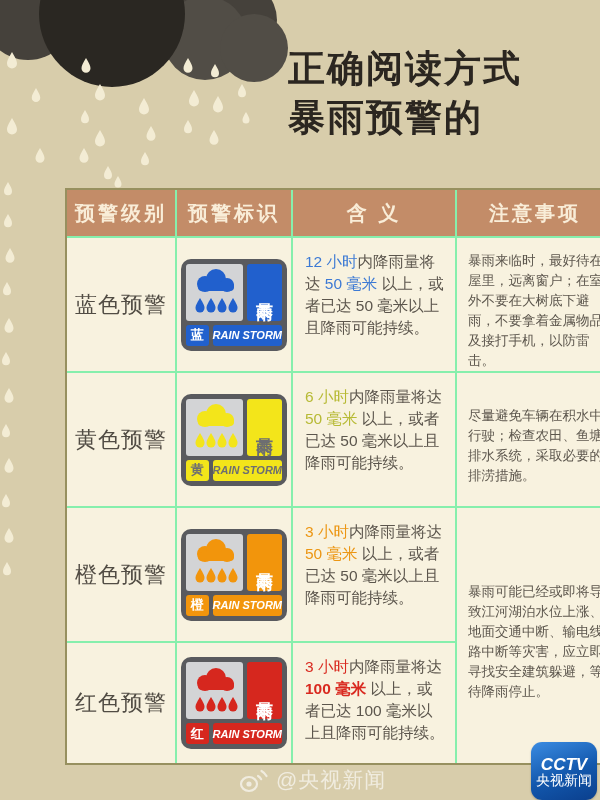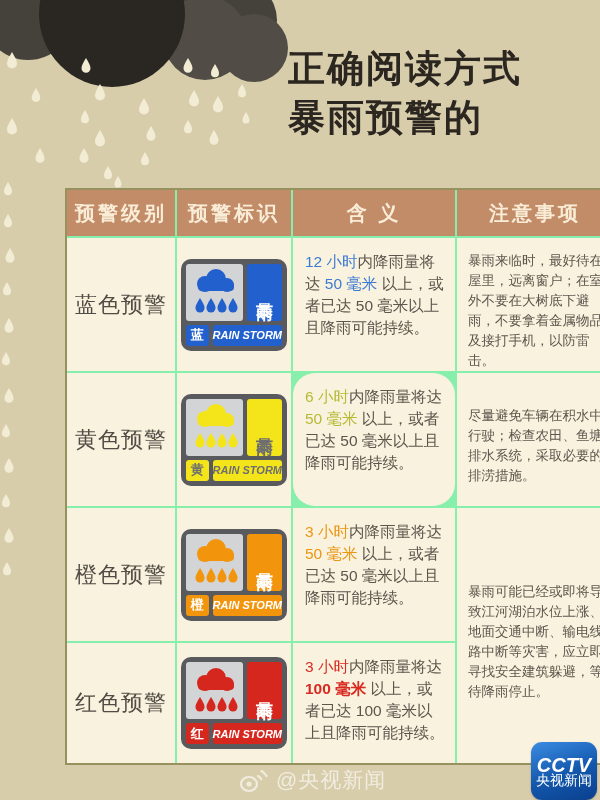--- a/index.html
+++ b/index.html
@@ -67,21 +67,21 @@
     display:flex;align-items:center;gap:8px;
     color:rgba(255,255,255,0.62);font-size:21px;letter-spacing:1px;
   }
   .cctv-logo{
     position:absolute;left:531px;top:742px;z-index:3;
     width:66px;height:58px;border-radius:11px;
     background:linear-gradient(160deg,#3b8ce2 0%,#1257ac 55%,#0b3f8d 100%);
     display:flex;flex-direction:column;align-items:center;justify-content:center;
     color:#fff;box-shadow:0 1px 2px rgba(0,0,0,0.25);
   }
-  .logo-t1{font-size:20px;font-weight:bold;font-style:italic;line-height:18px;}
+  .logo-t1{font-size:17px;font-weight:bold;font-style:italic;line-height:18px;}
   .logo-t2{font-size:14px;line-height:12px;}
 </style>
 </head>
 <body>
 
 <svg class="illus" width="600" height="800" viewBox="0 0 600 800">
   <defs>
     <path id="rd" d="M0,0 C-3.2,5.5 -5,8.5 -5,11.5 A5,5 0 0 0 5,11.5 C5,8.5 3.2,5.5 0,0 Z"></path>
   </defs>
   <g fill="#45413b">
@@ -213,21 +213,21 @@
       <div class="sign-bottom">
         <div class="bl">
           <span class="badge-char">黄</span>
         </div>
         <div class="br">
           <span class="badge-en">RAIN STORM</span>
         </div>
       </div>
     </div>
   </div>
-  <div class="cell meaning-cell" style="grid-row: 3; border-radius: 22px;">
+  <div class="cell meaning-cell" style="grid-row: 3;">
     <p class="meaning-text"><span style="color: rgb(183, 186, 53);">6 小时</span><span>内降雨量将达 </span><span style="color: rgb(183, 186, 53);">50 毫米</span><span> 以上，或者已达 50 毫米以上且降雨可能持续。</span></p>
   </div>
   <div class="cell note-cell" style="grid-row: 3;">
     <p class="note-text">尽量避免车辆在积水中行驶；检查农田、鱼塘排水系统，采取必要的排涝措施。</p>
   </div>
 
   <div class="cell level-cell" style="grid-row: 4; align-items: center;">
     <span class="level-label">橙色预警</span>
   </div>
   <div class="cell icon-cell" style="grid-row: 4;">

